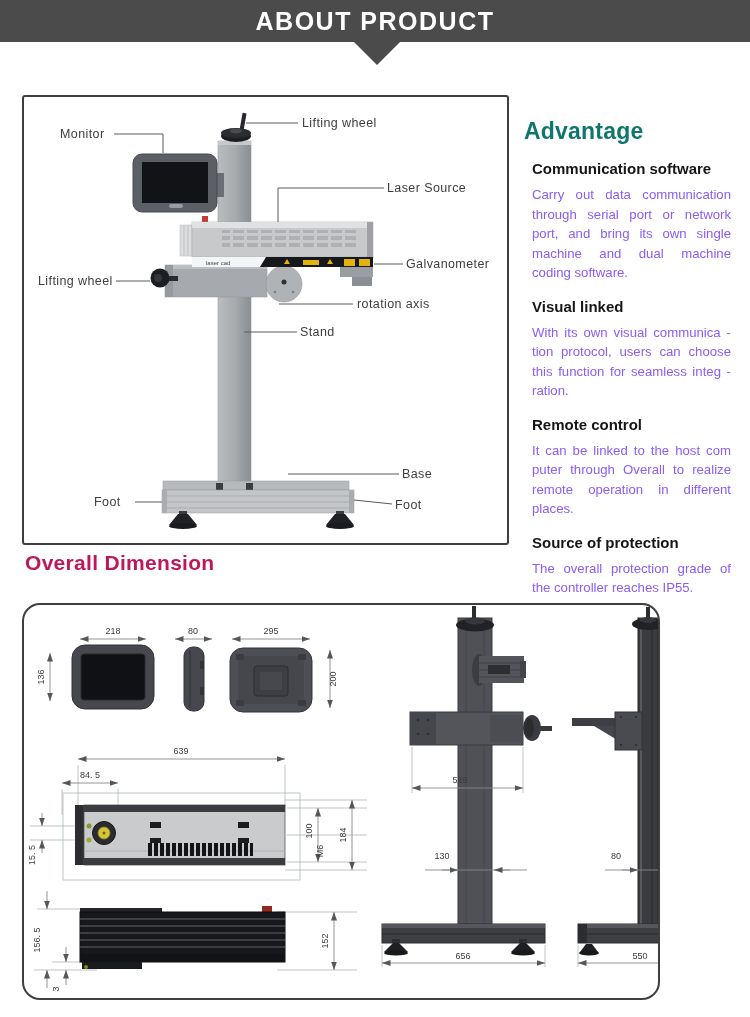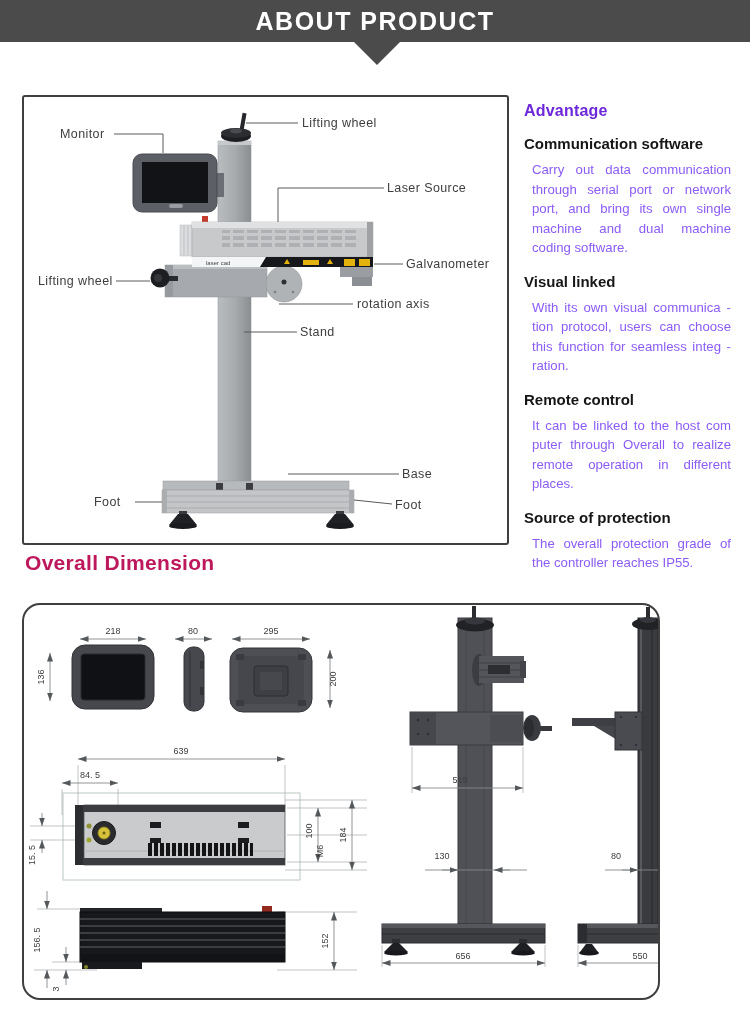--- a/index.html
+++ b/index.html
@@ -12,22 +12,22 @@
   .banner-pointer{position:absolute;left:354px;top:42px;width:0;height:0;
           border-left:23px solid transparent;border-right:23px solid transparent;
           border-top:23px solid #4b4b4b;}
   
   .diagram-box{position:absolute;left:22px;top:95px;width:487px;height:450px;
           border:2px solid #3f3f3f;border-radius:3px;box-sizing:border-box;overflow:hidden;}
   .dim-box{position:absolute;left:22px;top:603px;width:638px;height:397px;
           border:2px solid #3f3f3f;border-radius:18px;box-sizing:border-box;overflow:hidden;}
   
   .advantage{position:absolute;left:524px;top:102px;width:215px;}
-  .advantage h2{margin:0 0 14px 0;font-size:16px;font-weight:700;color:#6d28d9;letter-spacing:.2px;}
-  .advantage h3{margin:15px 0 5px 0;font-size:15px;font-weight:700;color:#161616;}
+  .advantage h2{margin:16px 0 14px 0;font-size:23px;font-weight:700;color:#0f766e;letter-spacing:.2px;}
+  .advantage h3{margin:15px 0 5px 8px;font-size:15px;font-weight:700;color:#161616;}
   .advantage p{margin:8px;font-size:13.2px;line-height:19.5px;color:#8b5cf6;text-align:justify;}
   
   .dim-title{position:absolute;left:25px;top:551px;margin:0;font-size:21px;font-weight:700;
           color:#be185d;letter-spacing:.3px;}
   svg text{font-family:"Liberation Sans",sans-serif;}
   .lbl{font-size:12.5px;fill:#3e3e3e;letter-spacing:.4px;}
   .ldr{stroke:#5a5a5a;stroke-width:1;fill:none;}
   .dimtxt{font-size:9px;fill:#3c3c3c;}
   .dim{stroke:#85888b;stroke-width:.9;fill:none;}
   .ext{stroke:#a8abae;stroke-width:.7;fill:none;}

